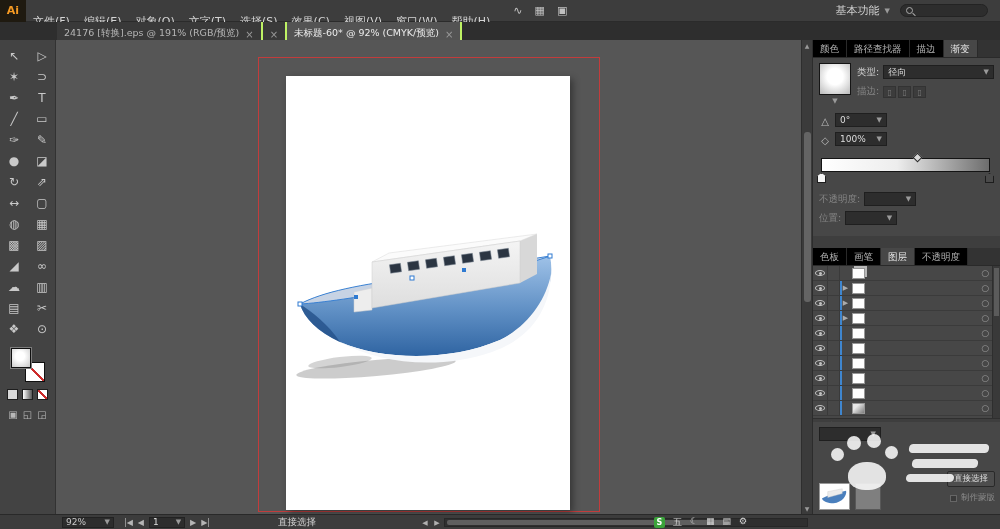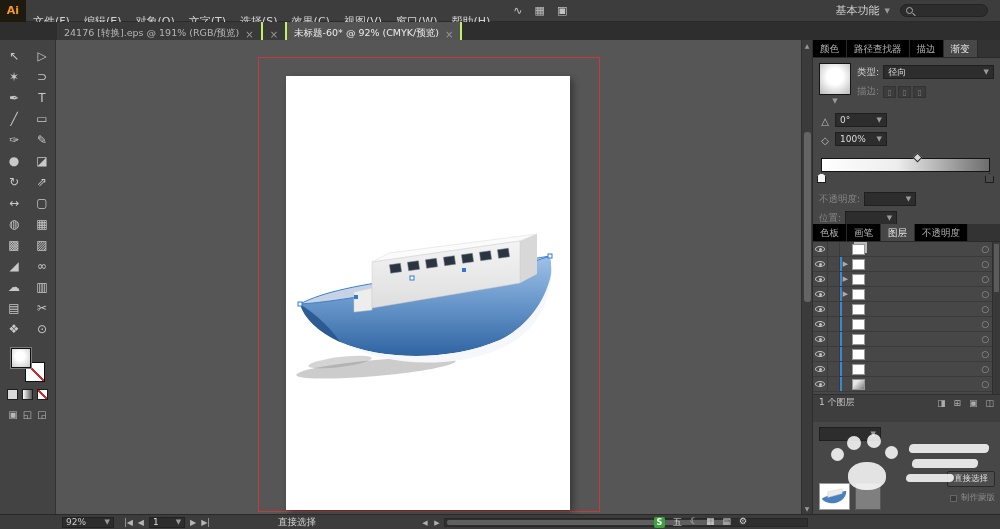--- a/index.html
+++ b/index.html
@@ -56,21 +56,21 @@
             box-shadow:3px 3px 7px rgba(0,0,0,.38)}
   .boat-svg{position:absolute;left:8px;top:128px;width:272px;height:182px}
   .v-scroll{position:absolute;right:0;top:0;width:11px;bottom:0;background:#3b3b3b;border-left:1px solid #2e2e2e;
             display:flex;flex-direction:column;align-items:center;justify-content:space-between;font-size:6px;color:#9a9a9a;padding:2px 0}
   .v-thumb{position:absolute;left:2px;width:7px;top:92px;height:170px;background:#646464;border-radius:3px}
 
   
   .dock{position:absolute;right:0;top:40px;width:188px;bottom:15px;background:#3e3e3e;border-left:1px solid #2c2c2c}
   .pgroup{position:absolute;left:0;right:0}
   #g1{top:0;height:196px}
-  #g2{top:184px;height:186px}
+  #g2{top:208px;height:186px}
   #g3{top:382px;bottom:0}
   .ptabs{height:18px;background:#333333;display:flex;align-items:flex-end;border-bottom:1px solid #2a2a2a}
   .ptab{padding:0 7px;height:17px;line-height:17px;font-size:9.5px;color:#b3b3b3;background:#000000;
         border-right:1px solid #2a2a2a;white-space:nowrap;cursor:default}
   .ptab.active{background:#474747;color:#e9e9e9}
   .pcontent{position:absolute;top:18px;left:0;right:0;bottom:0;background:#474747}
 
   
   .g-toprow{display:flex;margin:5px 6px 0;gap:6px}
   .gthumb-wrap{display:flex;flex-direction:column;align-items:center;gap:2px}

